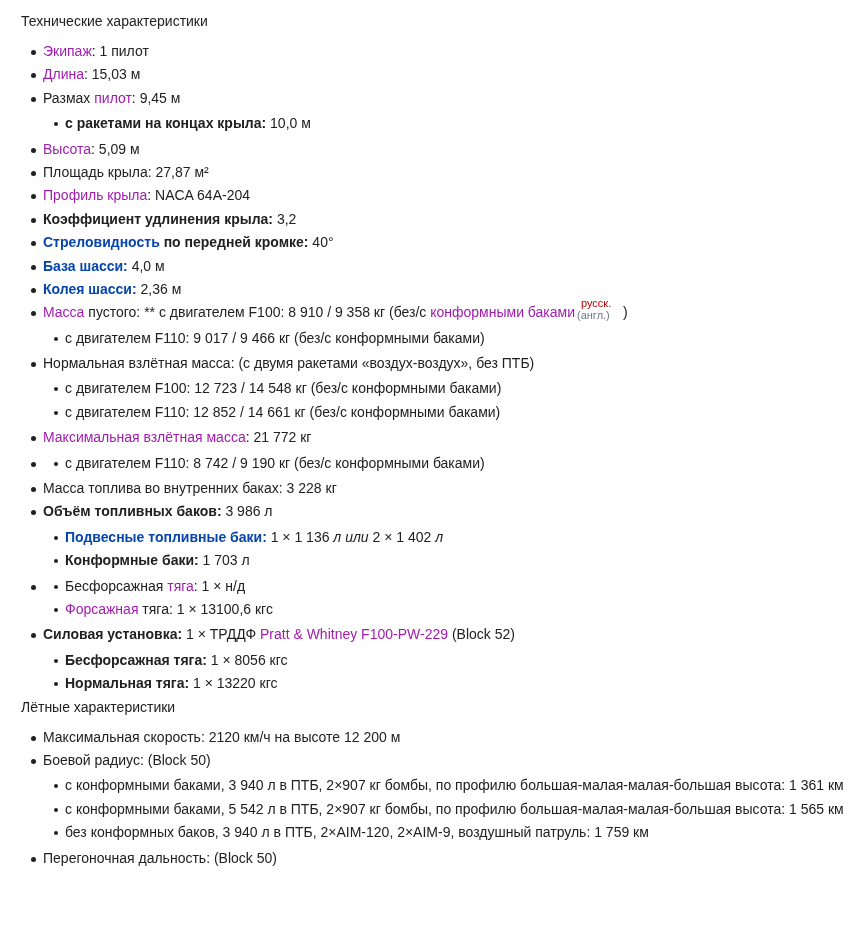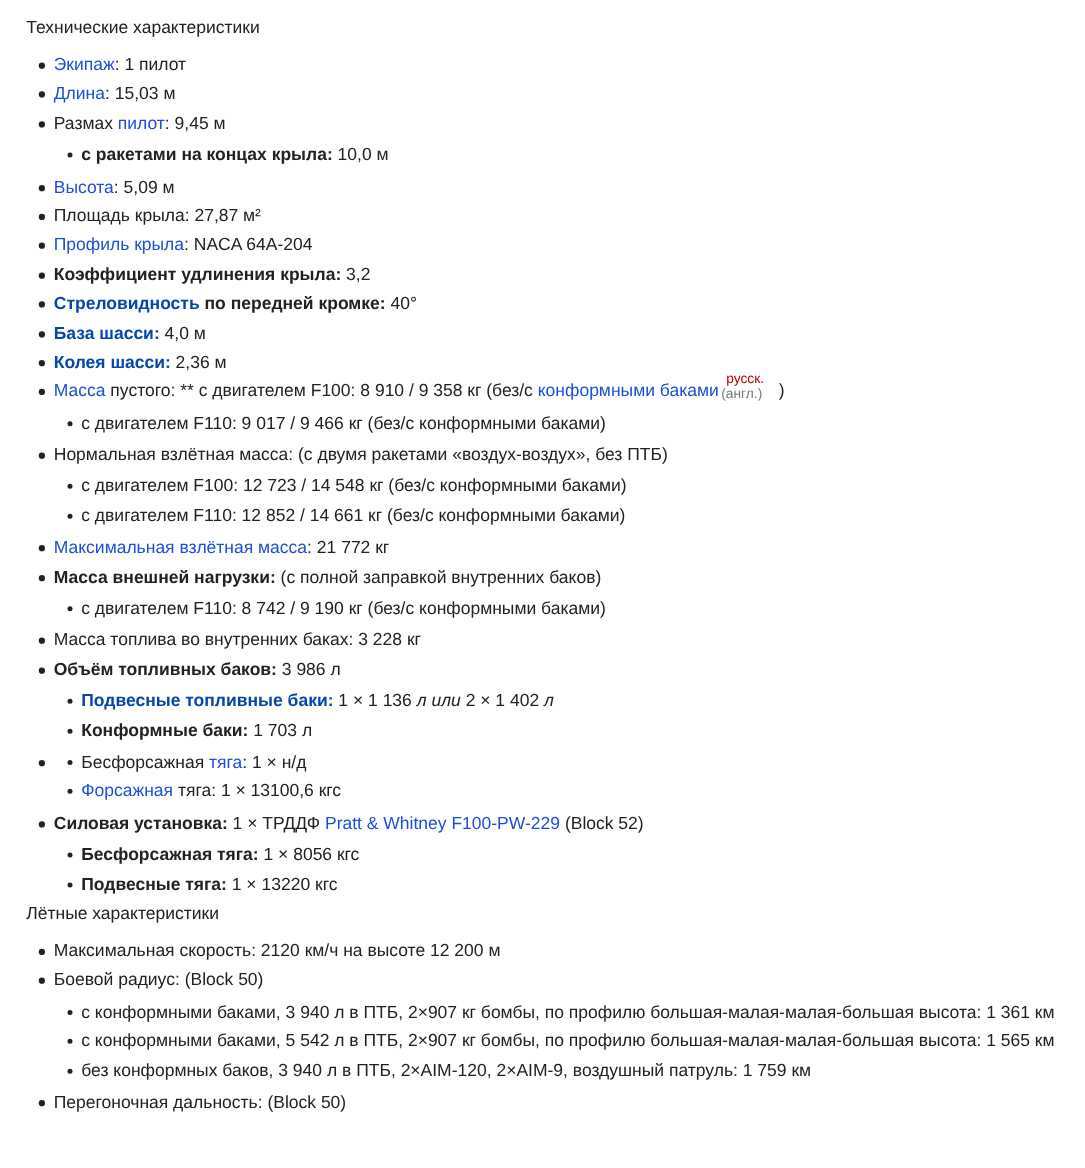--- a/index.html
+++ b/index.html
@@ -19,21 +19,21 @@
   ul.lvl1 { margin: 10px 0 0 0; }
   li.item { position: relative; padding-left: 22px; line-height: 18px; white-space: nowrap; }
   li.item > .row { display: block; height: 23.4px; line-height: 23.4px; }
   li.item::before {
     content: ""; position: absolute; left: 10px; top: 10px;
     width: 5px; height: 5px; border-radius: 50%; background: #202122;
   }
   ul.lvl2 { margin: 2px 0 2px 0; }
   ul.lvl2 li.item { padding-left: 22px; }
   ul.lvl2 li.item::before { left: 11px; top: 10px; width: 4px; height: 4px; }
-  .link { color: #1d4ed8; text-decoration: none; cursor: pointer; }
+  .link { color: #a21caf; text-decoration: none; cursor: pointer; }
   .link.dark { color: #0645ad; }
   .b { font-weight: bold; }
   .i { font-style: italic; }
   .interlang { font-size: 11px; position: relative; display: inline-block; width: 46px; height: 20px; vertical-align: -6px; margin-left: 2px; }
   .interlang .ru { position: absolute; left: 4px; top: -6px; color: #ba0000; font-size: 11px; line-height: 12px; }
   .interlang .en { position: absolute; left: 0; top: 6px; color: #72777d; font-size: 11px; line-height: 12px; }
 </style>
 </head>
 <body>
 
@@ -130,23 +130,20 @@
       </ul>
     </li>
 
     <li class="item">
         <span class="row">
       <a class="link">Максимальная взлётная масса</a><span>:</span><span> 21 772 кг</span>
     </span>
       </li>
 
     <li class="item">
-        <span class="row">
-      <span class="b">Масса внешней нагрузки:</span><span> (с полной заправкой внутренних баков)</span>
-    </span>
       <ul class="lvl2">
         <li class="item">
             <span class="row">с двигателем F110: 8 742 / 9 190 кг (без/с конформными баками)</span>
           </li>
       </ul>
     </li>
 
     <li class="item">
         <span class="row">Масса топлива во внутренних баках: 3 228 кг</span>
       </li>
@@ -189,21 +186,21 @@
       <span class="b">Силовая установка:</span><span> 1 × ТРДДФ </span><a class="link">Pratt &amp; Whitney F100-PW-229</a><span> (Block 52)</span>
     </span>
       <ul class="lvl2">
         <li class="item">
             <span class="row">
           <span class="b">Бесфорсажная тяга:</span><span> 1 × 8056 кгс</span>
         </span>
           </li>
         <li class="item">
             <span class="row">
-          <span class="b">Подвесные тяга:</span><span> 1 × 13220 кгс</span>
+          <span class="b">Нормальная тяга:</span><span> 1 × 13220 кгс</span>
         </span>
           </li>
       </ul>
     </li>
   </ul>
 
   <h3 class="heading h2">Лётные характеристики</h3>
 
   <ul class="lvl1">
     <li class="item">

